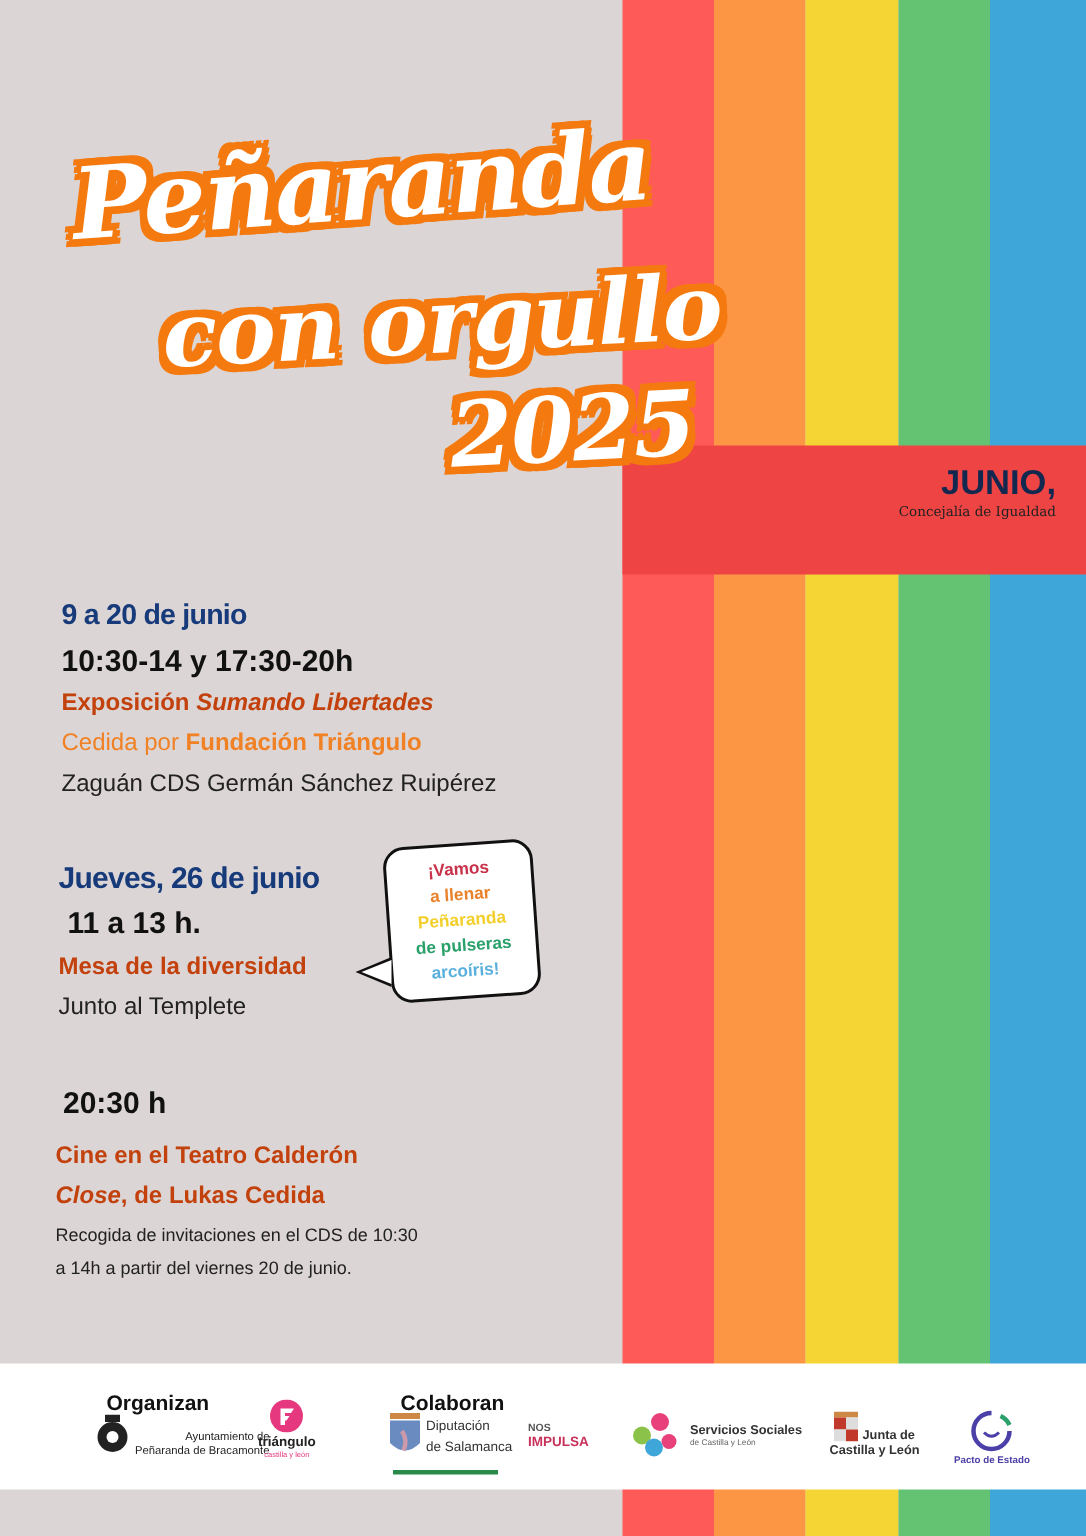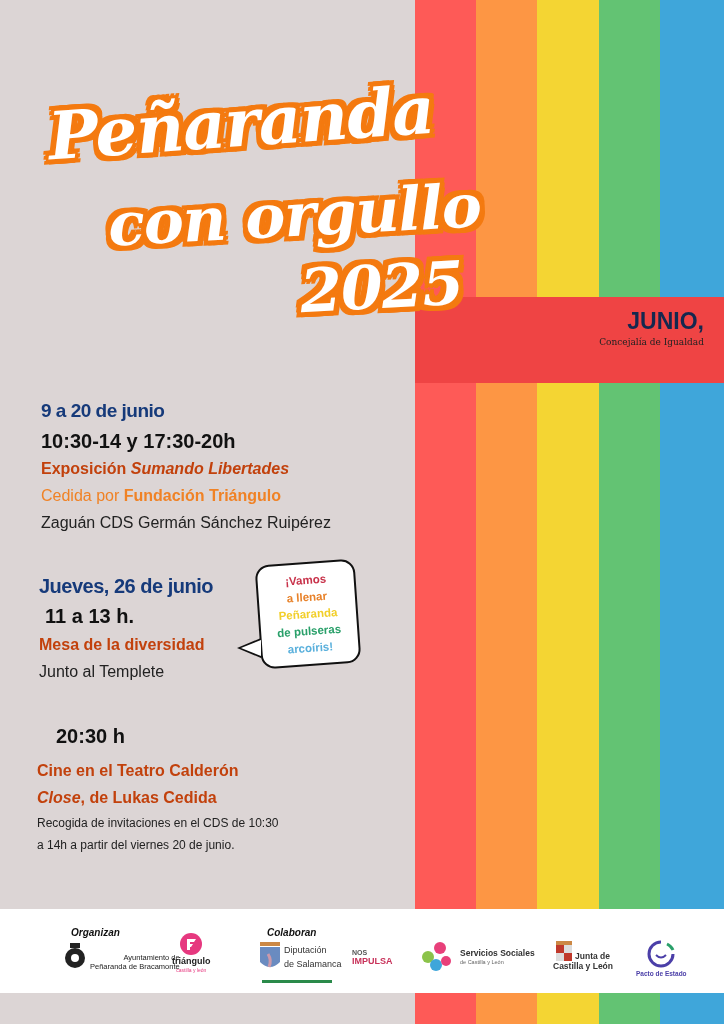--- a/index.html
+++ b/index.html
@@ -36,21 +36,21 @@
   .dark { color:#222; font-size:16px; }
   .small { color:#222; font-size:12px; }
   i { font-style:italic; }
 
   .bubble { position:absolute; left:258px; top:562px; width:100px; height:104px; background:#fff; border:2px solid #111; border-radius:14px; transform:rotate(-4deg); text-align:center; padding-top:8px; }
   .bubble div { font-weight:bold; font-size:11.5px; line-height:17px; }
   .tail { position:absolute; left:237px; top:638px; width:0; height:0; border-top:10px solid transparent; border-bottom:10px solid transparent; border-right:24px solid #111; }
   .tail2 { position:absolute; left:241px; top:640px; width:0; height:0; border-top:8px solid transparent; border-bottom:8px solid transparent; border-right:20px solid #fff; }
 
   .footer { position:absolute; left:0; top:909px; width:724px; height:84px; background:#fff; }
-  .flabel { position:absolute; font-weight:bold; font-size:10px; color:#111;font-style:italic; }
+  .flabel { position:absolute; font-weight:bold; font-size:14px; color:#111; }
   .logo { position:absolute; display:flex; align-items:center; gap:4px; }
   .logo-text { font-size:7.5px; color:#222; line-height:9px; }
 </style>
 </head>
 <body>
 
 <div class="stripe s1"></div>
 <div class="stripe s2"></div>
 <div class="stripe s3"></div>
 <div class="stripe s4"></div>
@@ -79,21 +79,21 @@
 <div class="tail"></div>
 <div class="bubble">
   <div style="color:#c8324a">¡Vamos</div>
   <div style="color:#e8822a">a llenar</div>
   <div style="color:#f2cf2a">Peñaranda</div>
   <div style="color:#2aa06a">de pulseras</div>
   <div style="color:#5ab0dc">arcoíris!</div>
 </div>
 <div class="tail2"></div>
 
-<div class="txt time" style="left:56px;top:725px;">20:30 h</div>
+<div class="txt time" style="left:42px;top:725px;">20:30 h</div>
 <div class="txt orange" style="left:37px;top:762px;">Cine en el Teatro Calderón</div>
 <div class="txt orange" style="left:37px;top:789px;"><i>Close</i><span>, de Lukas Cedida</span></div>
 <div class="txt small" style="left:37px;top:816px;">Recogida de invitaciones  en el CDS de 10:30</div>
 <div class="txt small" style="left:37px;top:838px;">a 14h  a partir del viernes 20 de junio.</div>
 
 <div class="footer">
   <div class="flabel" style="left:71px;top:18px;">Organizan</div>
   <div class="flabel" style="left:267px;top:18px;">Colaboran</div>
 
   <div class="logo" style="left:64px;top:32px;">

